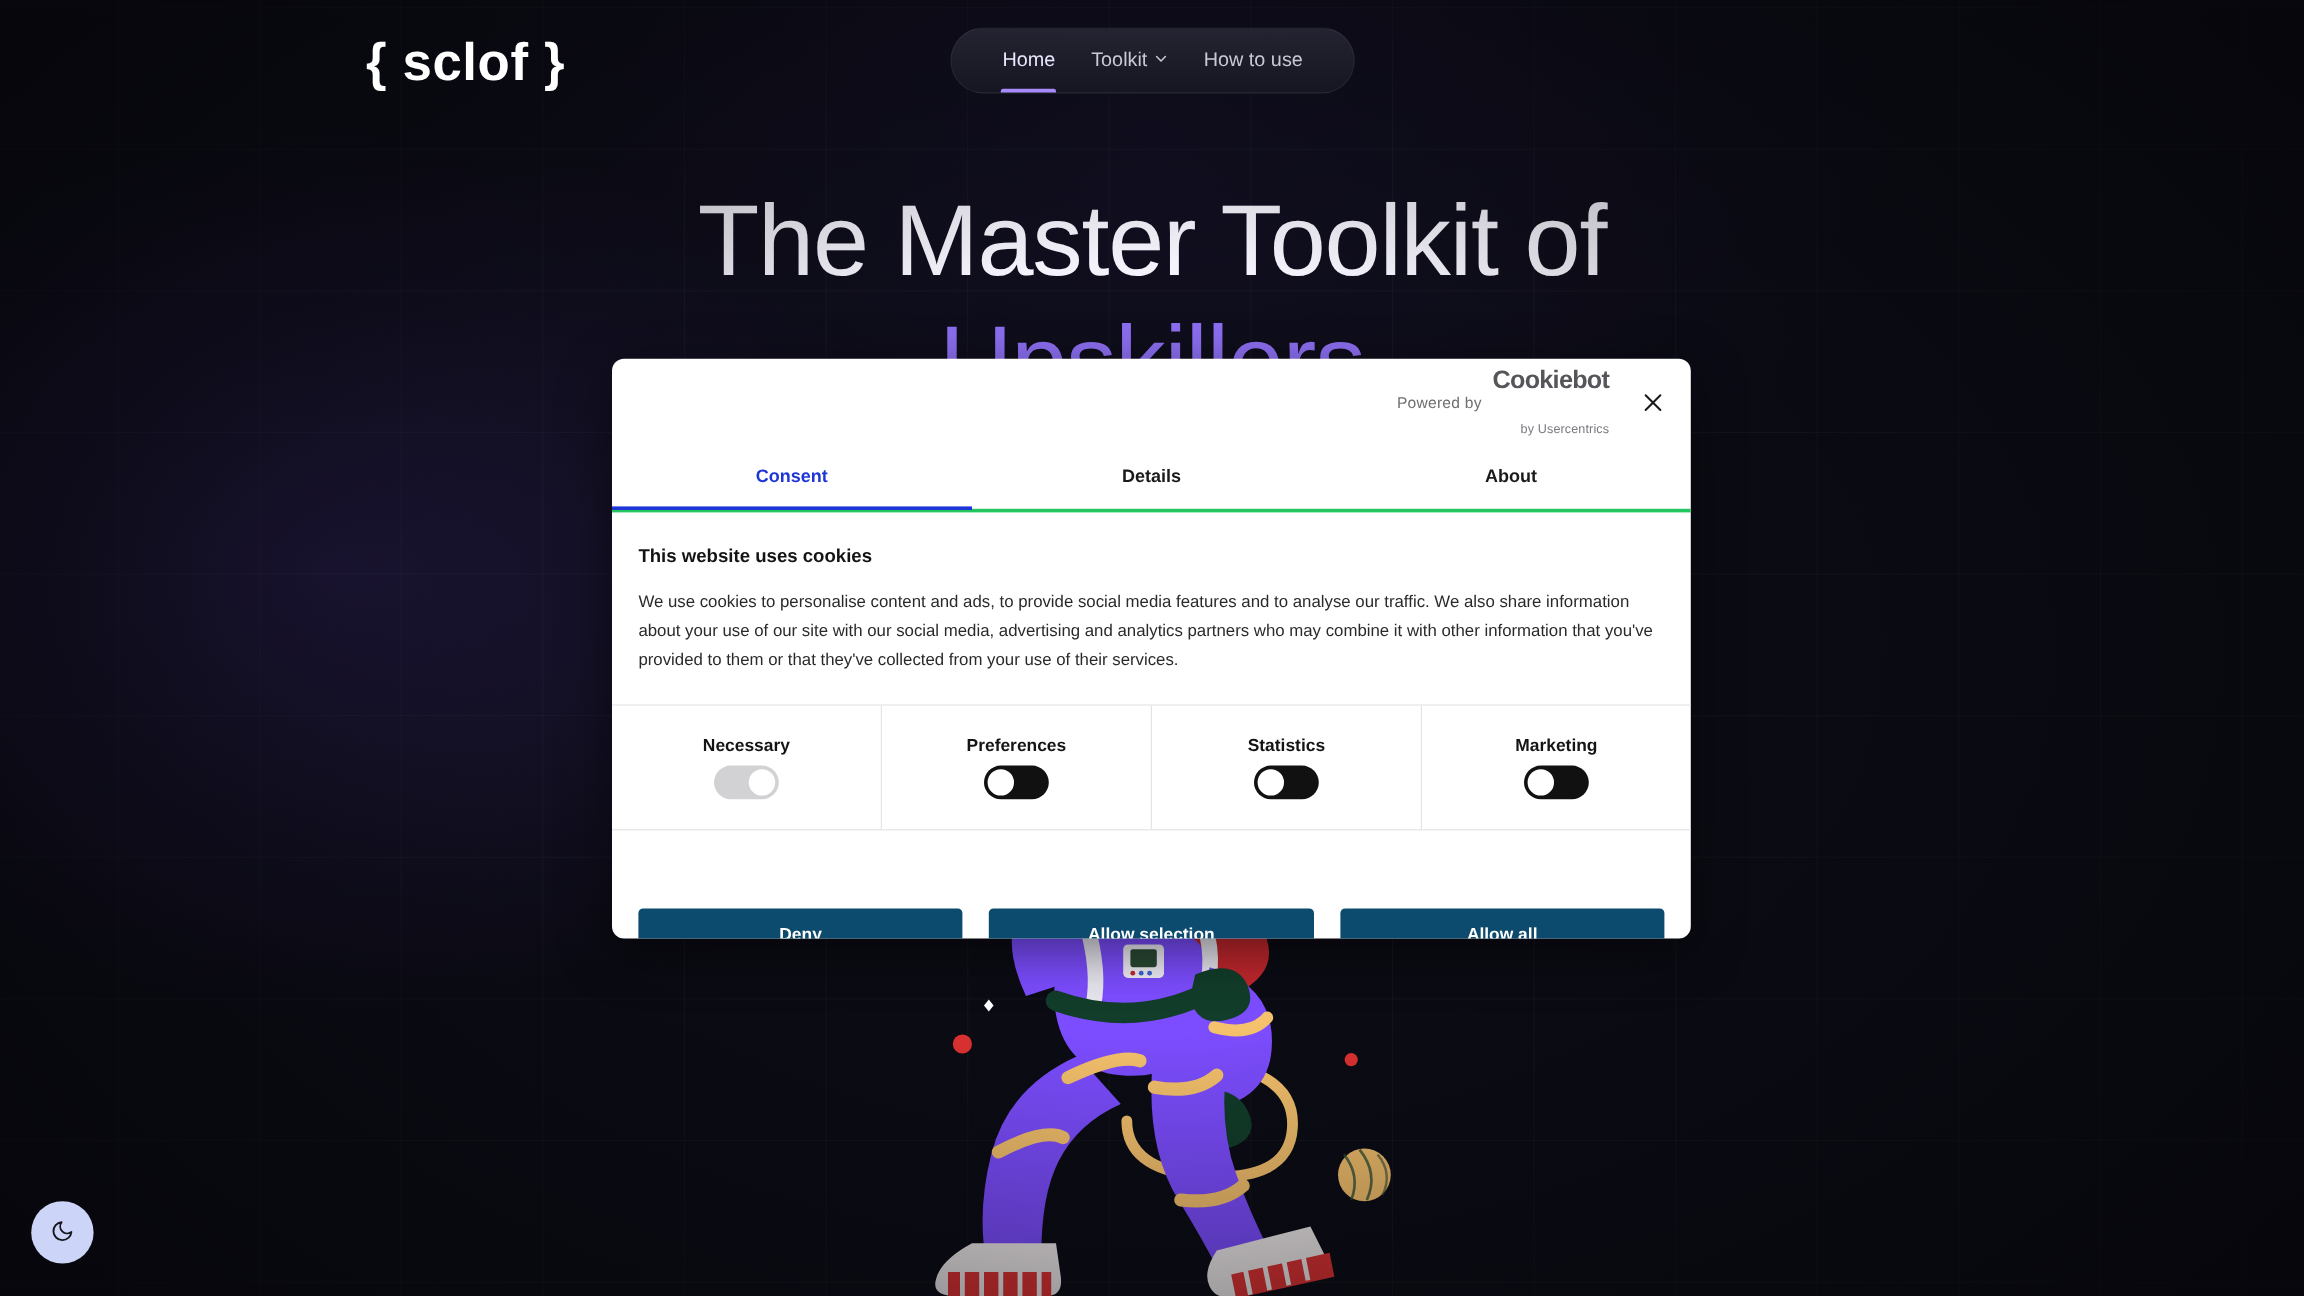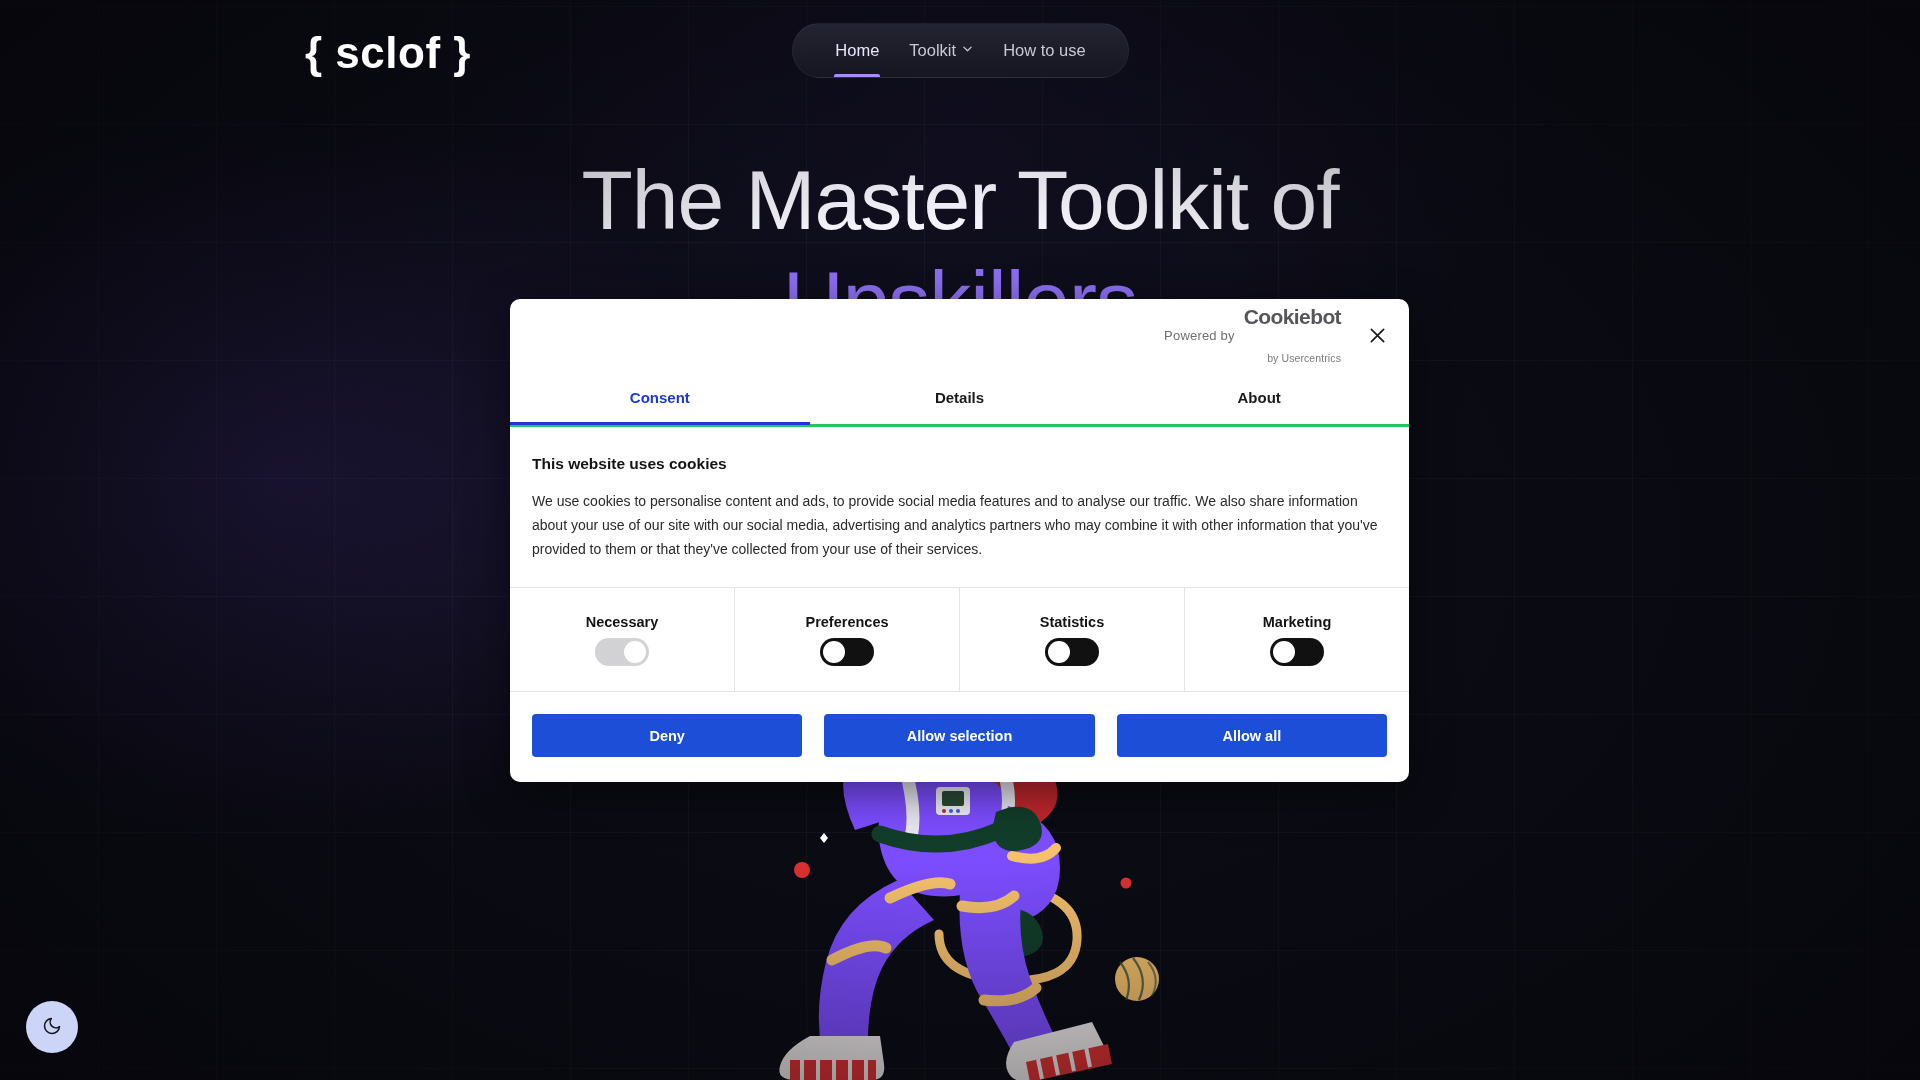--- a/index.html
+++ b/index.html
@@ -153,23 +153,24 @@
   .switch.locked { background:#d2d2d4; cursor:default; }
   .switch.locked .knob { right:3px; }
   .switch.off { background:#111111; }
   .switch.off .knob { left:3px; }
 
   #cd-actions {
     display:flex; gap:22px; padding:22px 22px 24px 22px;
   }
   .cd-btn {
     flex:1; height:43px; border:none; border-radius:4px;
-    background:#1d4ed8; color:#ffffff;
+    background:#0c4a6e; color:#ffffff;
     font-size:14.5px; font-weight:700; cursor:pointer;
     font-family:"Liberation Sans", sans-serif;
+    margin-top:43px;
   }
 
   
   #theme-toggle {
     position:absolute; left:26px; top:1001px;
     width:52px; height:52px; border-radius:50%;
     background:#ccd5f7; border:none; cursor:pointer;
     display:flex; align-items:center; justify-content:center;
   }
 </style>

